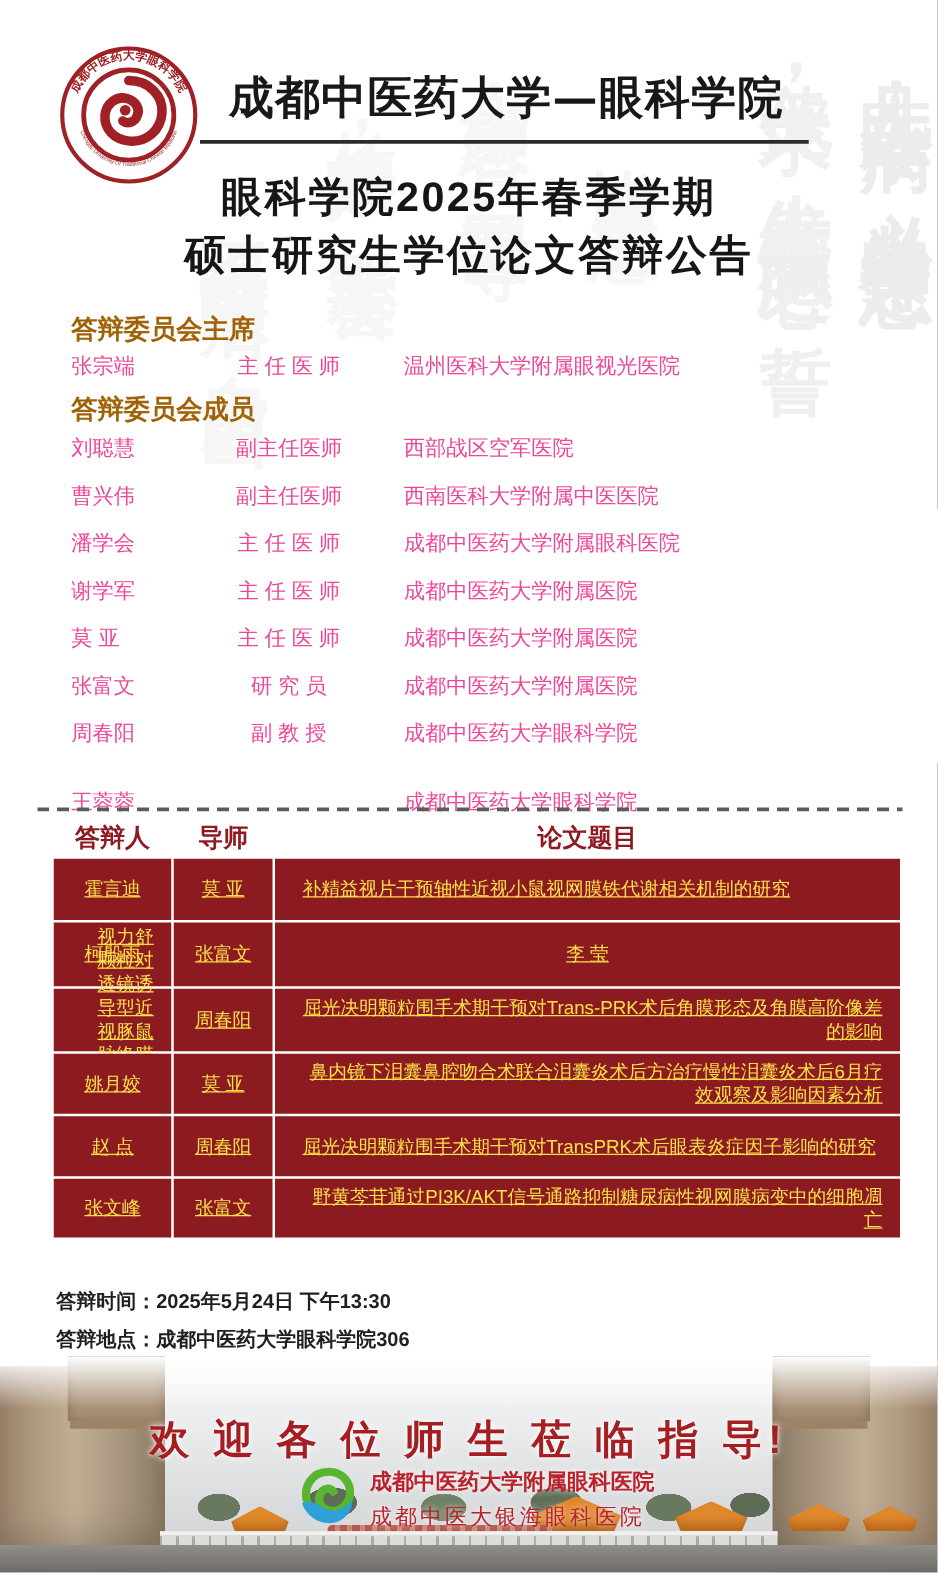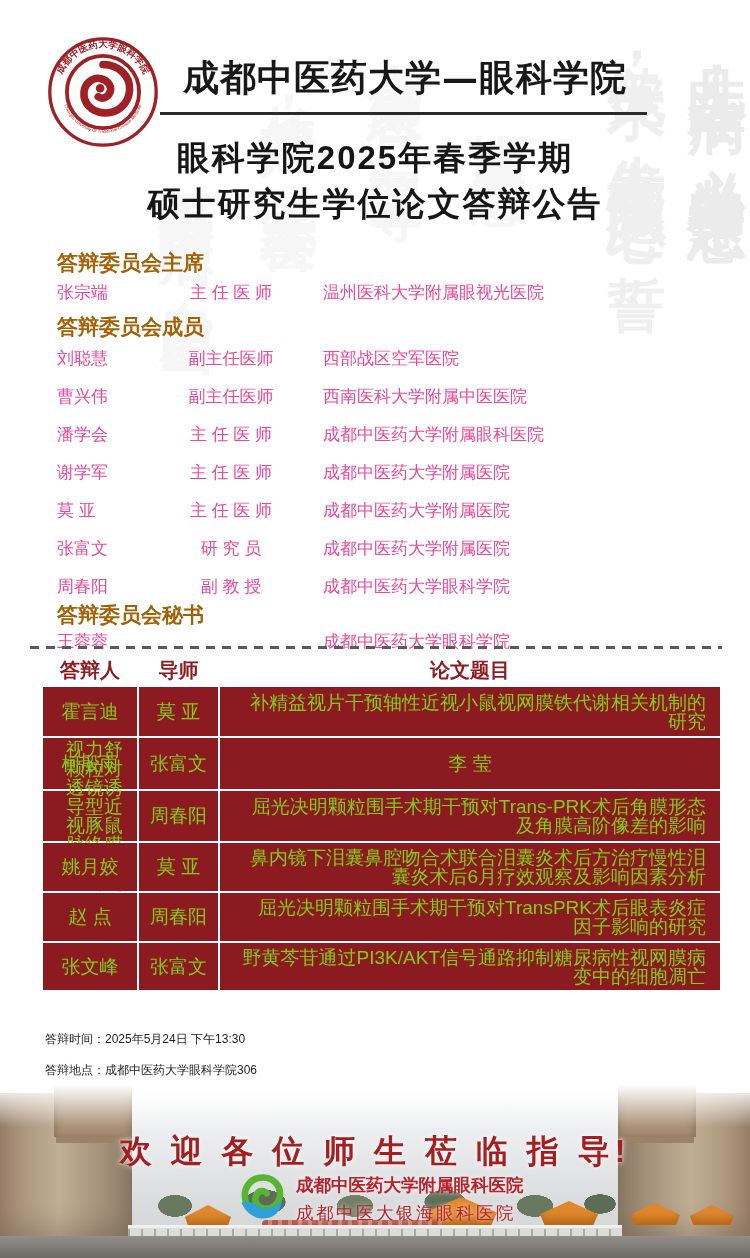--- a/index.html
+++ b/index.html
@@ -48,30 +48,30 @@
     position:absolute;top:657px;font-size:20px;font-weight:bold;color:#8e1b21;
     text-align:center;white-space:nowrap;
   }
   .dtable{
     position:absolute;left:43px;top:687px;width:677px;
     display:grid;grid-template-columns:94px 79px 1fr;
     grid-template-rows:49px 51px 50px 48px 48px 47px;
     gap:2px;background:#ffffff;
   }
   .tc{
-    background:#8b1b21;color:#84cc16;font-size:19px;
-    display:flex;align-items:center;justify-content:center;white-space:nowrap;
+    background:#8b1b21;color:#fde047;font-size:15px;
+    display:flex;align-items:center;justify-content:center;white-space:nowrap;text-decoration:underline;
   }
   .tt{
     justify-content:flex-start;padding:0 14px 0 22px;line-height:19px;
     white-space:normal;text-align:right;
   }
   
   .detail{
-    position:absolute;left:45px;font-size:12px;font-weight:normal;color:#1f1f1f;
+    position:absolute;left:45px;font-size:16px;font-weight:bold;color:#1f1f1f;
     white-space:nowrap;
   }
   
   .photo{position:absolute;left:0;top:1085px;width:750px;height:173px;overflow:hidden;
     background:linear-gradient(180deg,#fbfbfb 0%,#e9eaec 35%,#d9dbdd 70%,#cfd1d3 100%);}
   .pillar{position:absolute;top:8px;width:132px;height:165px;
     background:linear-gradient(90deg,#a18770 0%,#c0ae95 45%,#8f7e68 100%);
     box-shadow:inset 0 -30px 25px rgba(60,50,40,.25);}
   .pillar.right{background:linear-gradient(270deg,#a18770 0%,#c0ae95 45%,#8f7e68 100%);}
   .pcap{position:absolute;top:0;width:78px;height:52px;background:#ab9176;
@@ -188,21 +188,20 @@
     <span class="cname">张富文</span>
     <span class="crole">研  究  员</span>
     <span class="caffil">成都中医药大学附属医院</span>
   </div>
   <div class="crow" style="top:575px;">
     <span class="cname">周春阳</span>
     <span class="crole">副  教  授</span>
     <span class="caffil">成都中医药大学眼科学院</span>
   </div>
 
-  <div class="sec-head" style="top:601px;">答辩委员会秘书</div>
   <div class="crow" style="top:630px;">
     <span class="cname">王蓉蓉</span>
     <span class="caffil">成都中医药大学眼科学院</span>
   </div>
 
   <div class="dash"></div>
 
   <span class="th" style="left:43px;width:94px;">答辩人</span>
   <span class="th" style="left:139px;width:79px;">导师</span>
   <span class="th" style="left:220px;width:500px;">论文题目</span>

